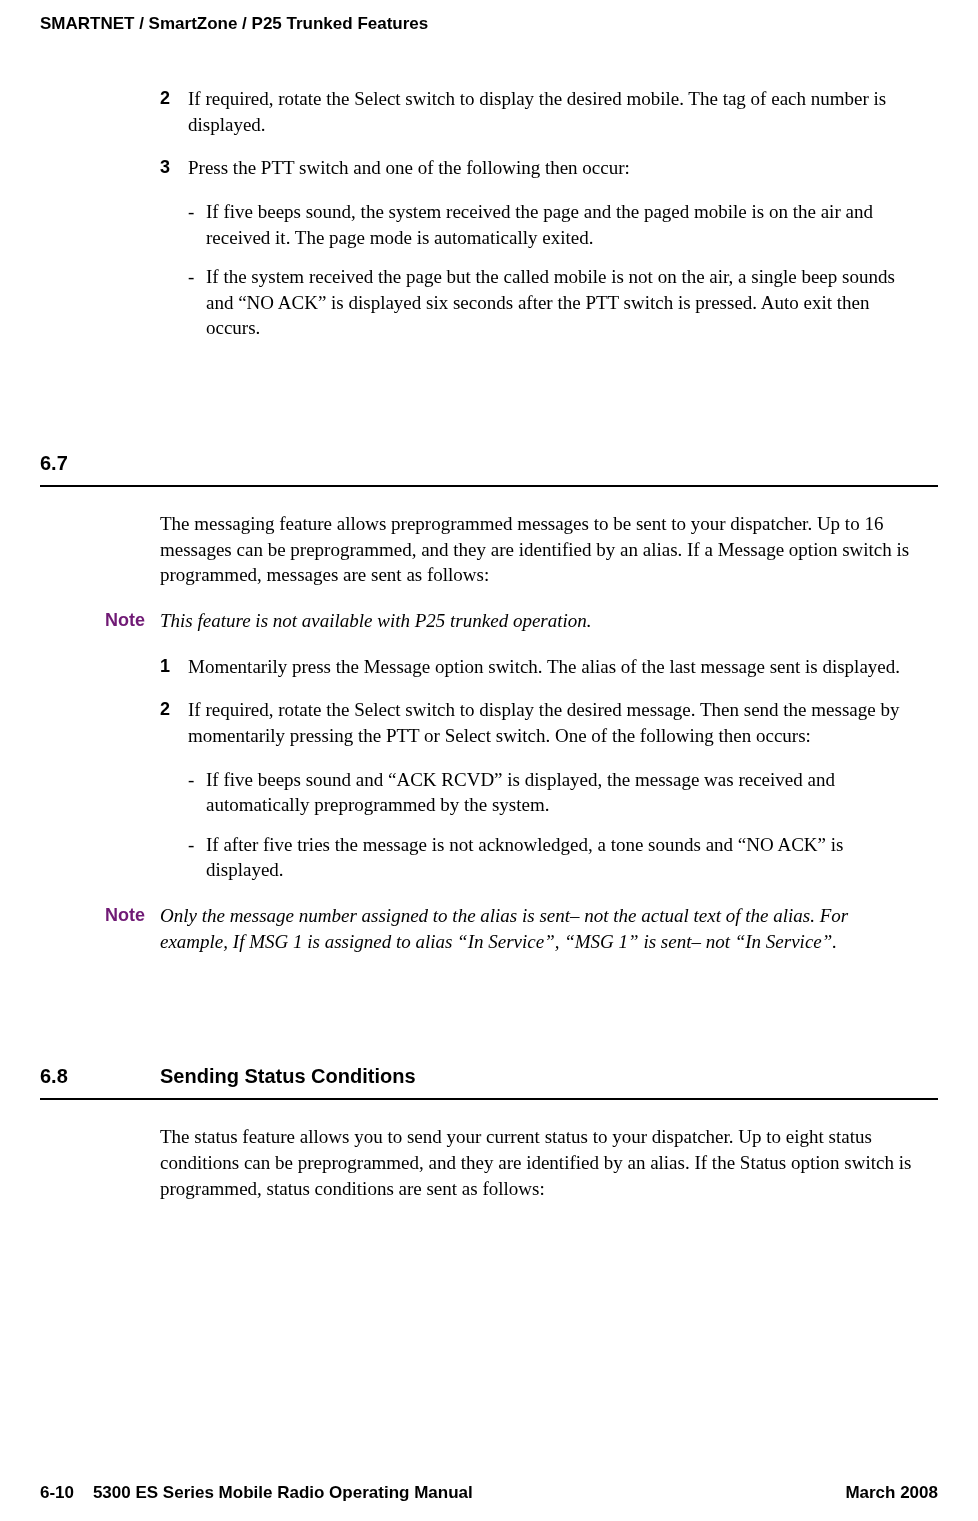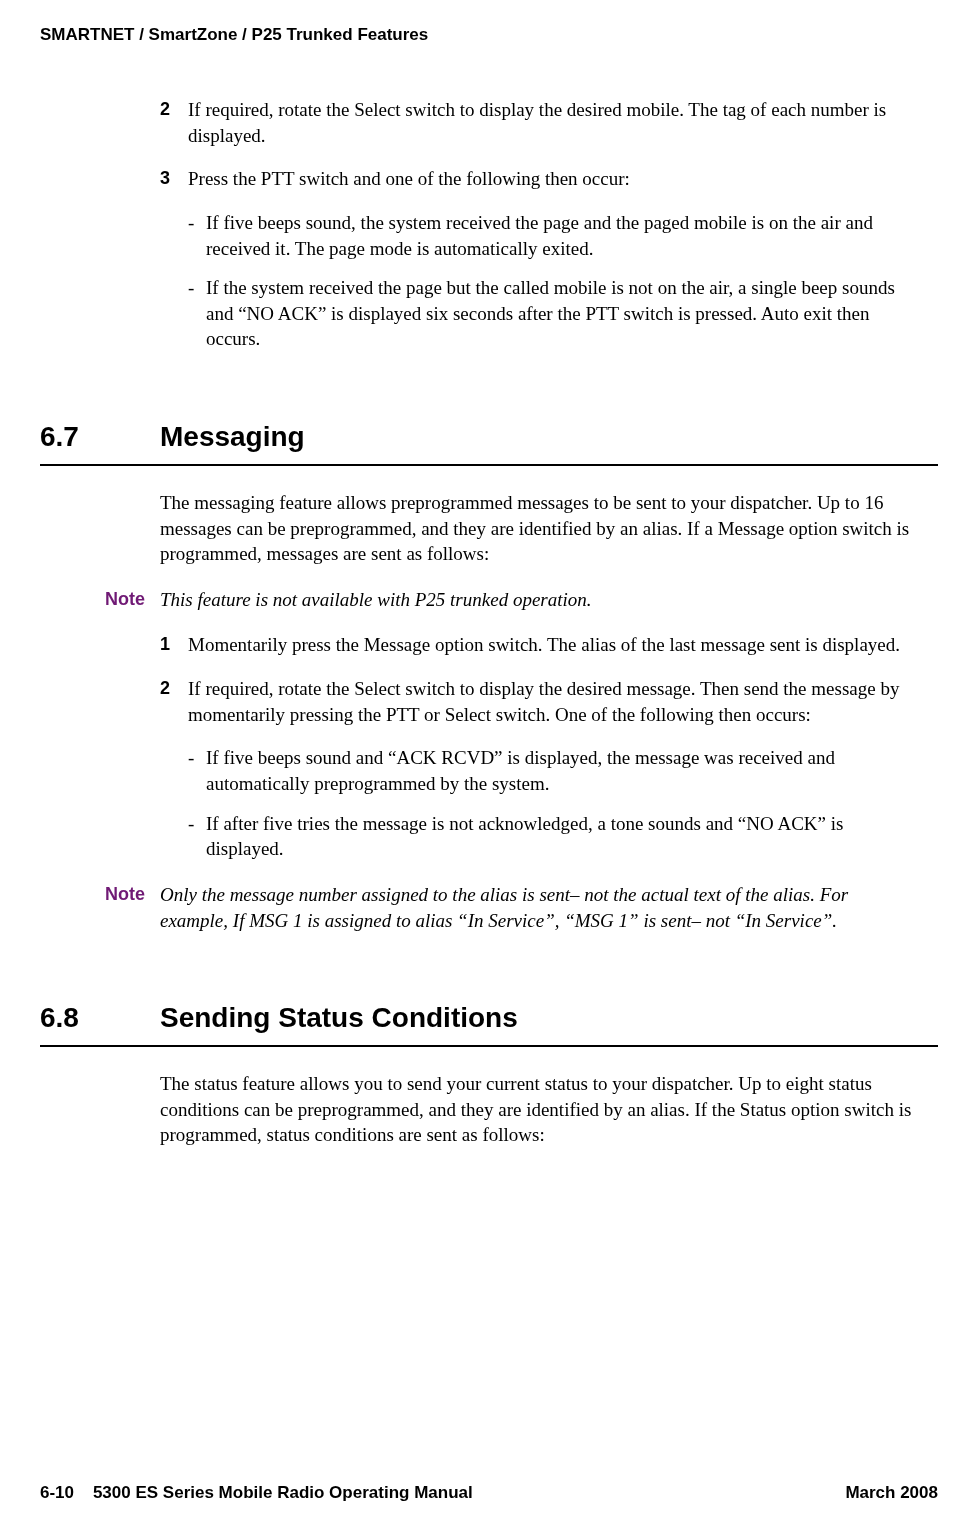--- a/index.html
+++ b/index.html
@@ -8,21 +8,21 @@
     font-size: 19px;
     line-height: 1.35;
     color: #000;
     background: #fff;
     width: 978px;
     height: 1521px;
     position: relative;
     padding: 0;
   }
   .page {
-    padding: 16px 40px;
+    padding: 5px 40px;
   }
   .header {
     font-family: Arial, Helvetica, sans-serif;
     font-weight: bold;
     font-size: 17px;
     padding-top: 8px;
     padding-bottom: 50px;
   }
   .content-block {
     margin-left: 120px;
@@ -50,22 +50,22 @@
   .bullet-dash {
     width: 18px;
     flex-shrink: 0;
   }
   .bullet-text {
     flex: 1;
   }
   .section-heading {
     font-family: Arial, Helvetica, sans-serif;
     font-weight: bold;
-    font-size: 28px;
-    margin-top: 66px;
+    font-size: 20px;
+    margin-top: 109px;
     margin-bottom: 8px;
     display: flex;
   }
   .section-num {
     width: 120px;
     flex-shrink: 0;
   }
   .section-title {
     flex: 1;
   }
@@ -129,21 +129,20 @@
       <div class="bullet-text">If five beeps sound, the system received the page and the paged mobile is on the air and received it. The page mode is automatically exited.</div>
     </div>
     <div class="bullet">
       <div class="bullet-dash">-</div>
       <div class="bullet-text">If the system received the page but the called mobile is not on the air, a single beep sounds and “NO ACK” is displayed six seconds after the PTT switch is pressed. Auto exit then occurs.</div>
     </div>
   </div>
 
   <div class="section-heading">
     <div class="section-num">6.7</div>
-    <div class="section-title">Messaging</div>
   </div>
   <hr class="hr">
 
   <div class="content-block">
     <div class="para">The messaging feature allows preprogrammed messages to be sent to your dispatcher. Up to 16 messages can be preprogrammed, and they are identified by an alias. If a Message option switch is programmed, messages are sent as follows:</div>
 
     <div class="note-row">
       <div class="note-label">Note</div>
       <div class="note-text">This feature is not available with P25 trunked operation.</div>
     </div>

